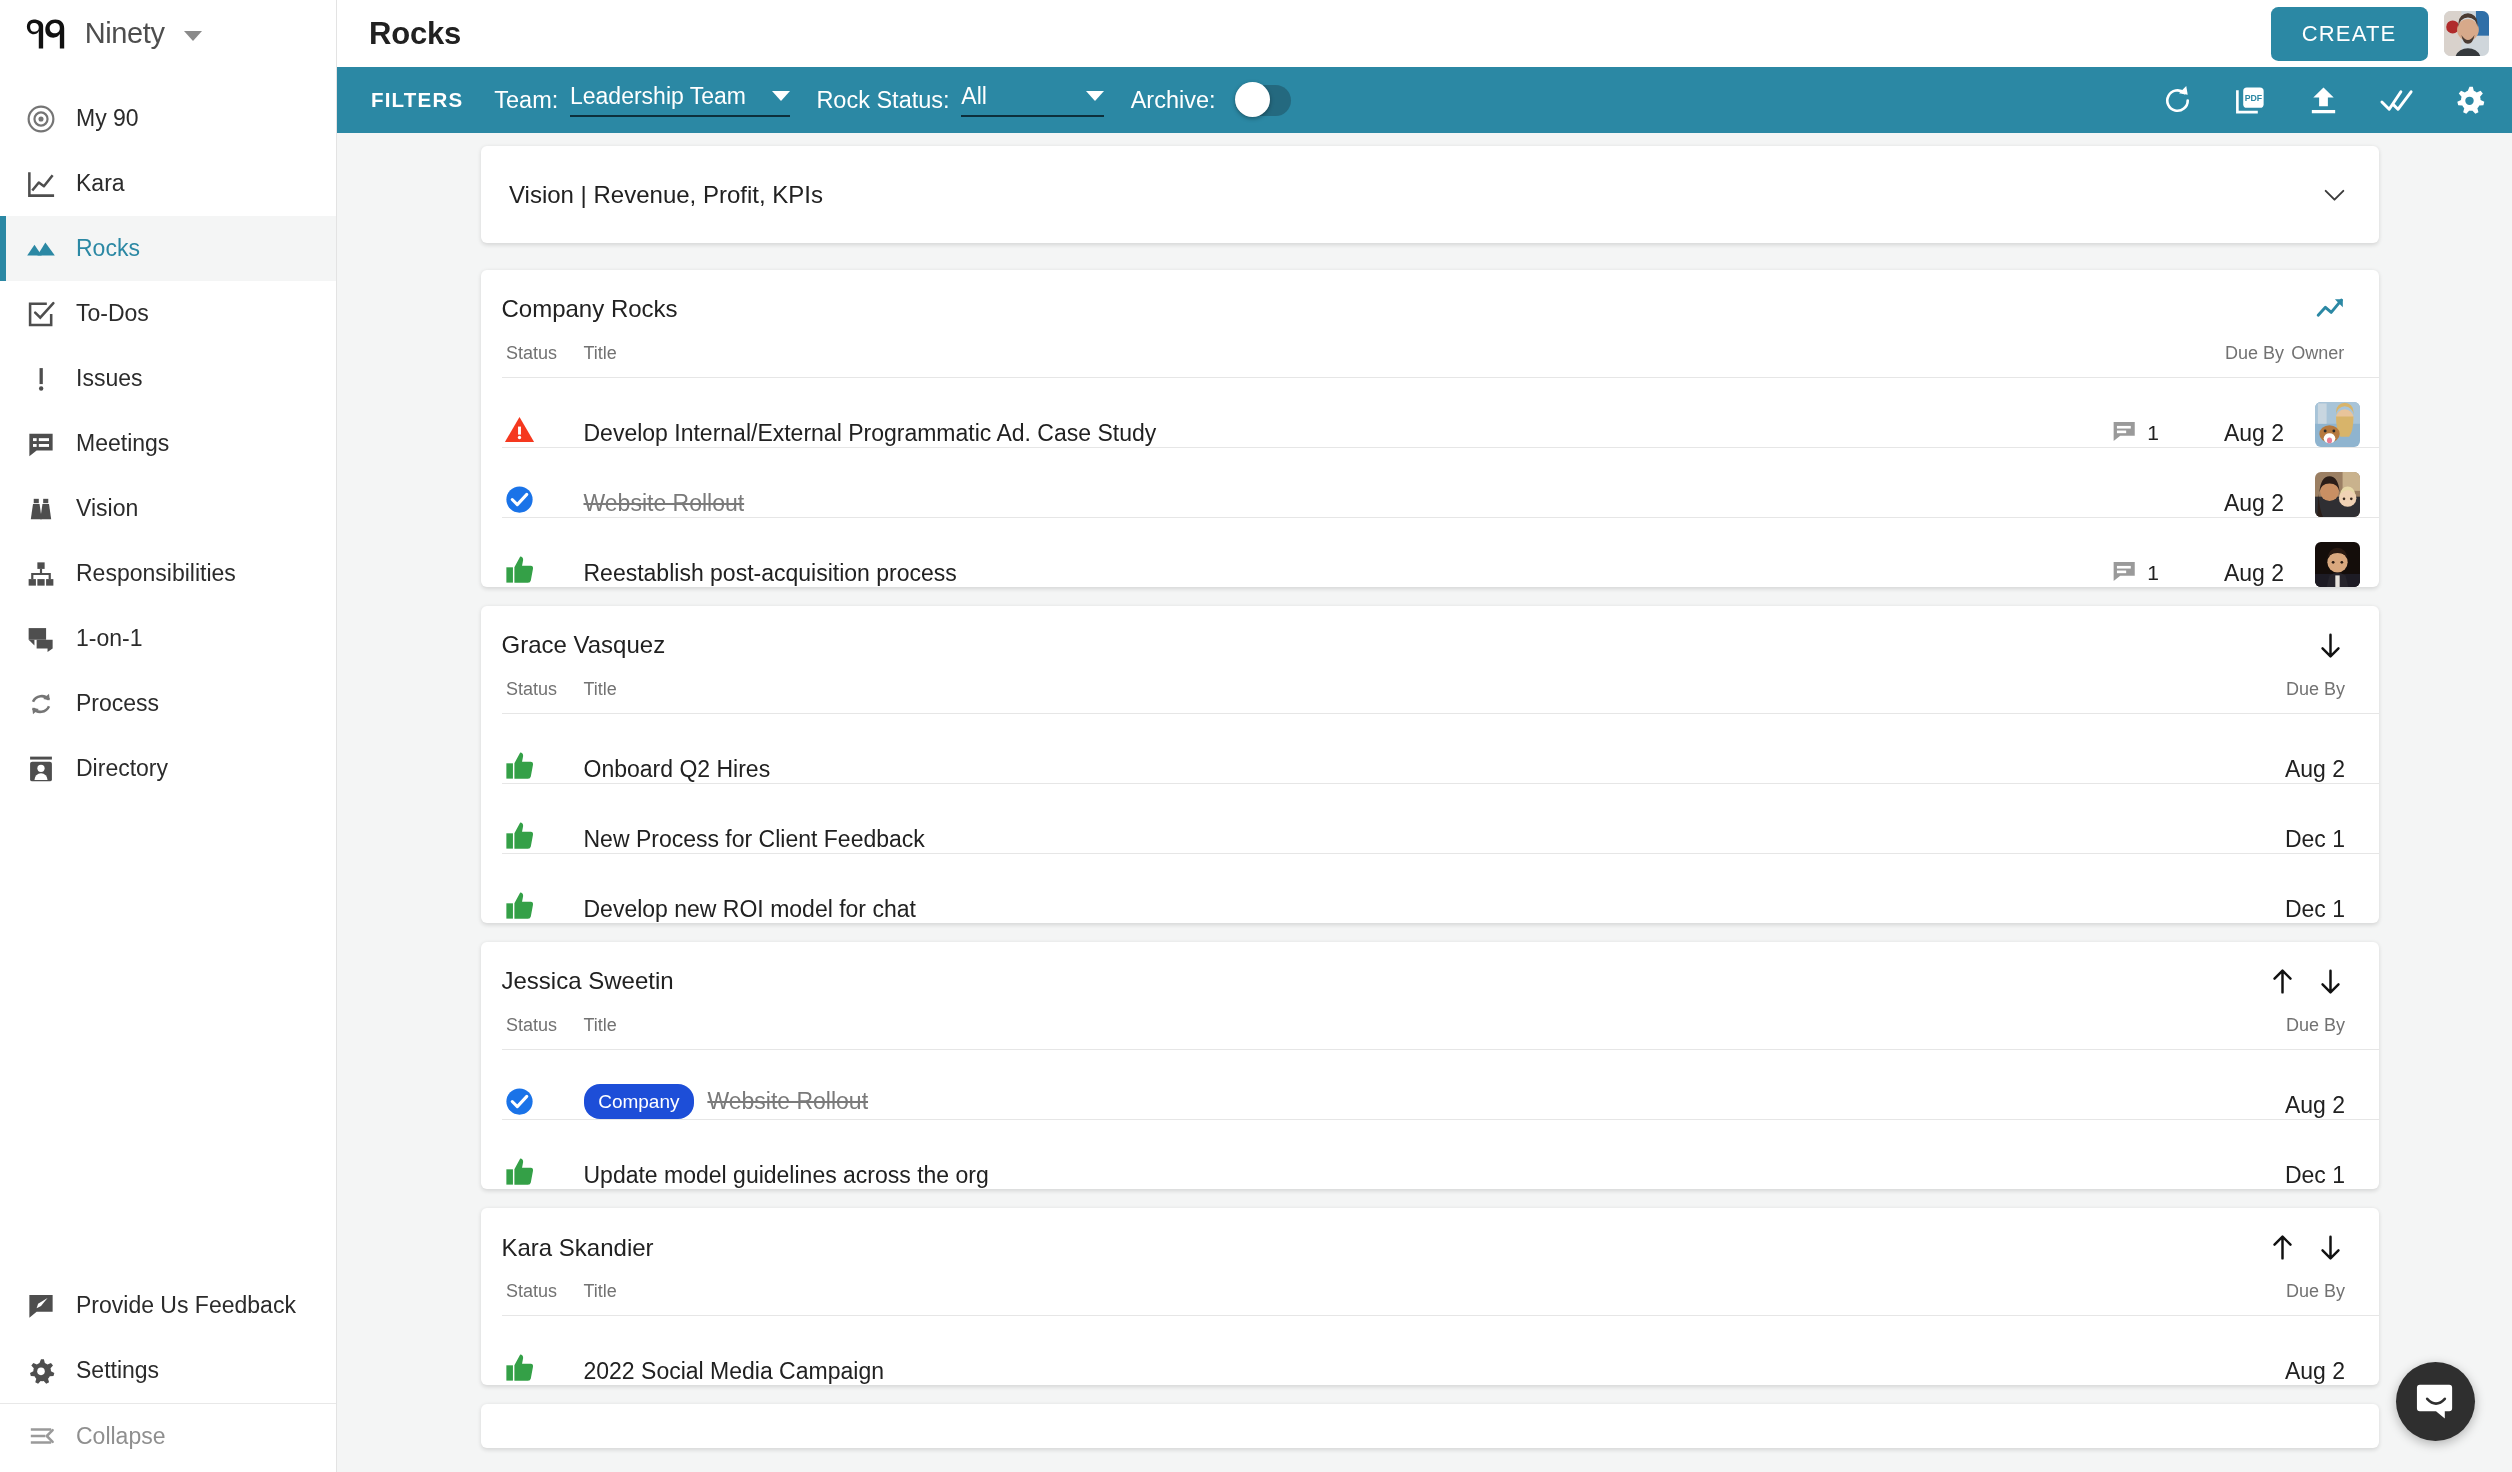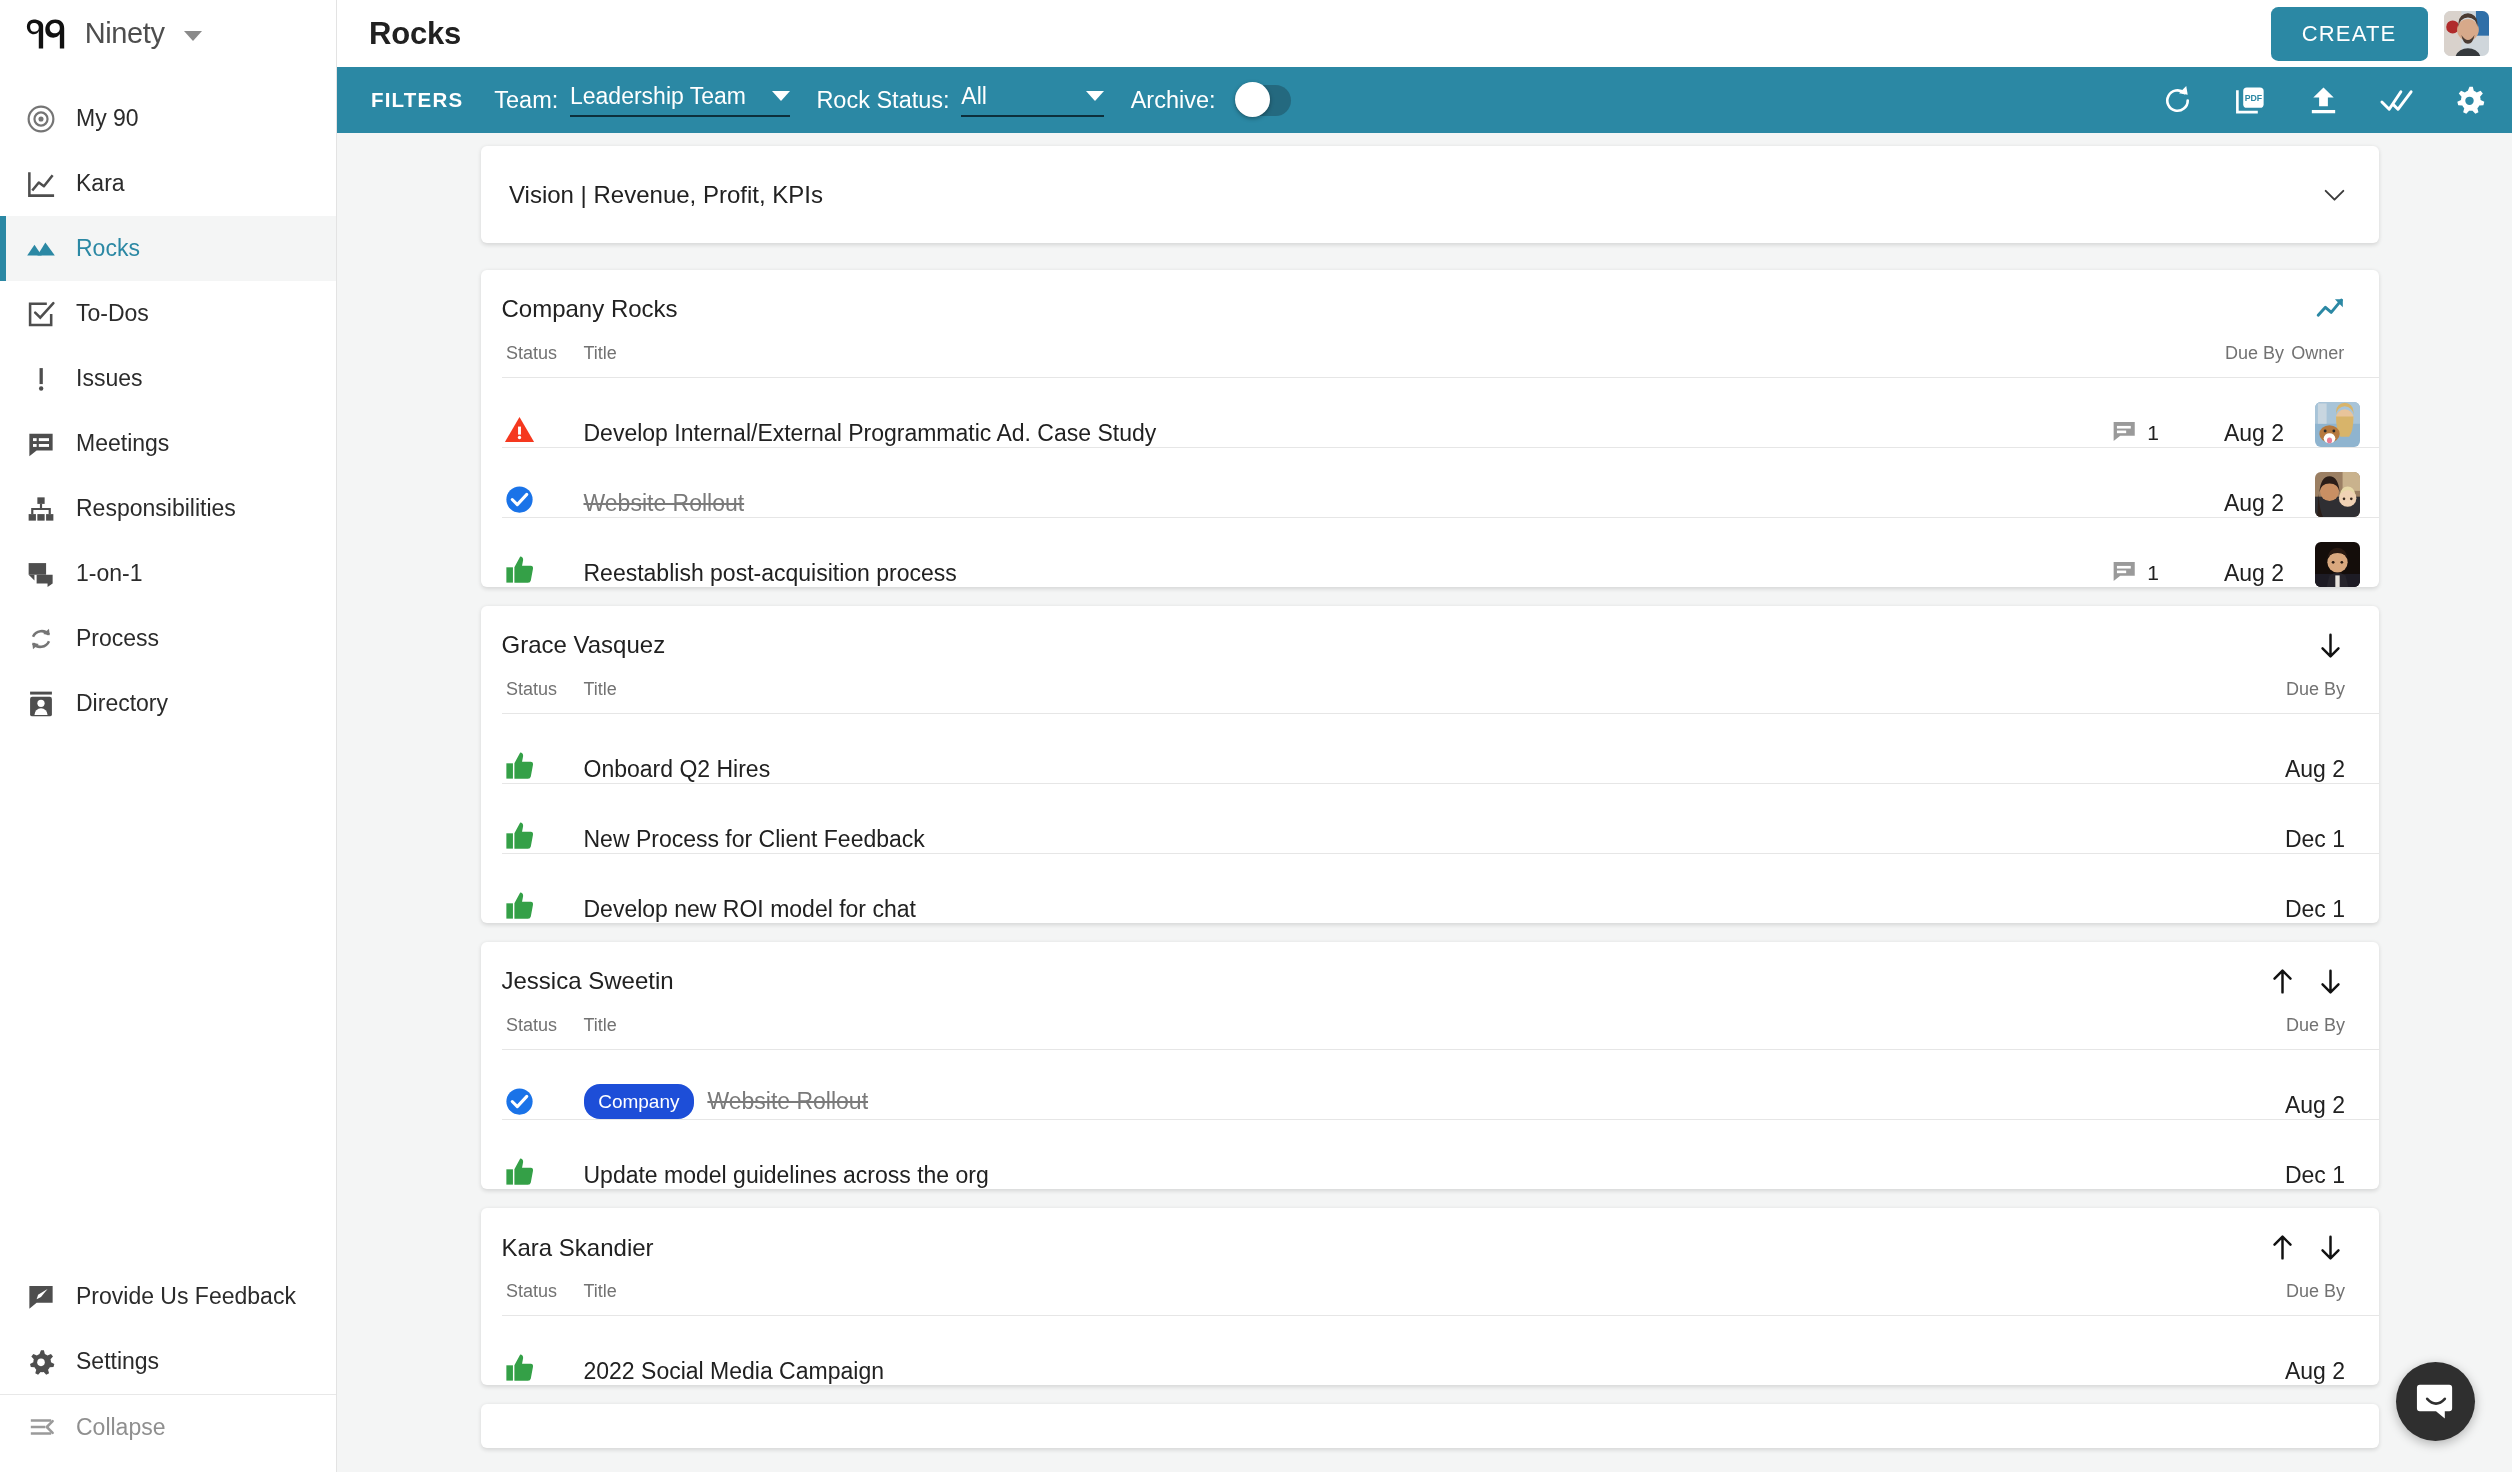--- a/index.html
+++ b/index.html
@@ -44,21 +44,21 @@
   .nav-item.active::before {
     content: ""; position: absolute; left: 0; top: 0; bottom: 0;
     width: 5.9px; background: #2b88a4;
   }
   .nav-icon { width: 32px; height: 32px; flex: 0 0 32px;
     display: flex; align-items: center; justify-content: center; }
   .nav-label { font-size: 23px; color: #2b2b2b; }
   .nav-item.active .nav-label { color: #2b88a4; }
 
   .sidebar-bottom {
-    position: absolute; left: 0; right: 0; bottom: 13px;
+    position: absolute; left: 0; right: 0; bottom: 4px;
     display: flex; flex-direction: column;
   }
   .sb-item {
     height: 65px; display: flex; align-items: center;
     padding-left: 25px; gap: 19px; cursor: pointer;
   }
   .sb-item.collapse { border-top: 1.5px solid #e8e8e8; }
   .sb-label { font-size: 23px; color: #2b2b2b; }
   .sb-item.collapse .sb-label { color: #8f8f8f; }
 
@@ -264,20 +264,31 @@
               <path d="M6 8 h32 v23 h-22 l-10 8 Z" fill="#4e4e4e"></path>
               <rect x="11" y="14" width="5" height="4" fill="#fff"></rect>
               <rect x="19" y="14" width="14" height="4" fill="#fff"></rect>
               <rect x="11" y="22" width="5" height="4" fill="#fff"></rect>
               <rect x="19" y="22" width="14" height="4" fill="#fff"></rect>
             </svg>
         </span>
         <span class="nav-label">Meetings</span>
       </div>
 
+      <div class="nav-item">
+        <span class="nav-icon">
+          <svg viewBox="0 0 44 44" width="32" height="32">
+              <path d="M12 8 h7 v6 h-7 z" fill="#4e4e4e"></path>
+              <path d="M25 8 h7 v6 h-7 z" fill="#4e4e4e"></path>
+              <path d="M11 15 h9 l3 21 h-15 z" fill="#4e4e4e"></path>
+              <path d="M24 15 h9 l3 21 h-15 z" fill="#4e4e4e"></path>
+            </svg>
+        </span>
+        <span class="nav-label">Vision</span>
+      </div>
 
       <div class="nav-item">
         <span class="nav-icon">
           <svg viewBox="0 0 44 44" width="32" height="32">
               <rect x="17" y="6" width="10" height="9" fill="#4e4e4e"></rect>
               <rect x="5" y="29" width="10" height="9" fill="#4e4e4e"></rect>
               <rect x="17" y="29" width="10" height="9" fill="#4e4e4e"></rect>
               <rect x="29" y="29" width="10" height="9" fill="#4e4e4e"></rect>
               <path d="M22 15 v7 M10 29 v-7 h24 v7" fill="none" stroke="#4e4e4e" stroke-width="3"></path>
             </svg>

